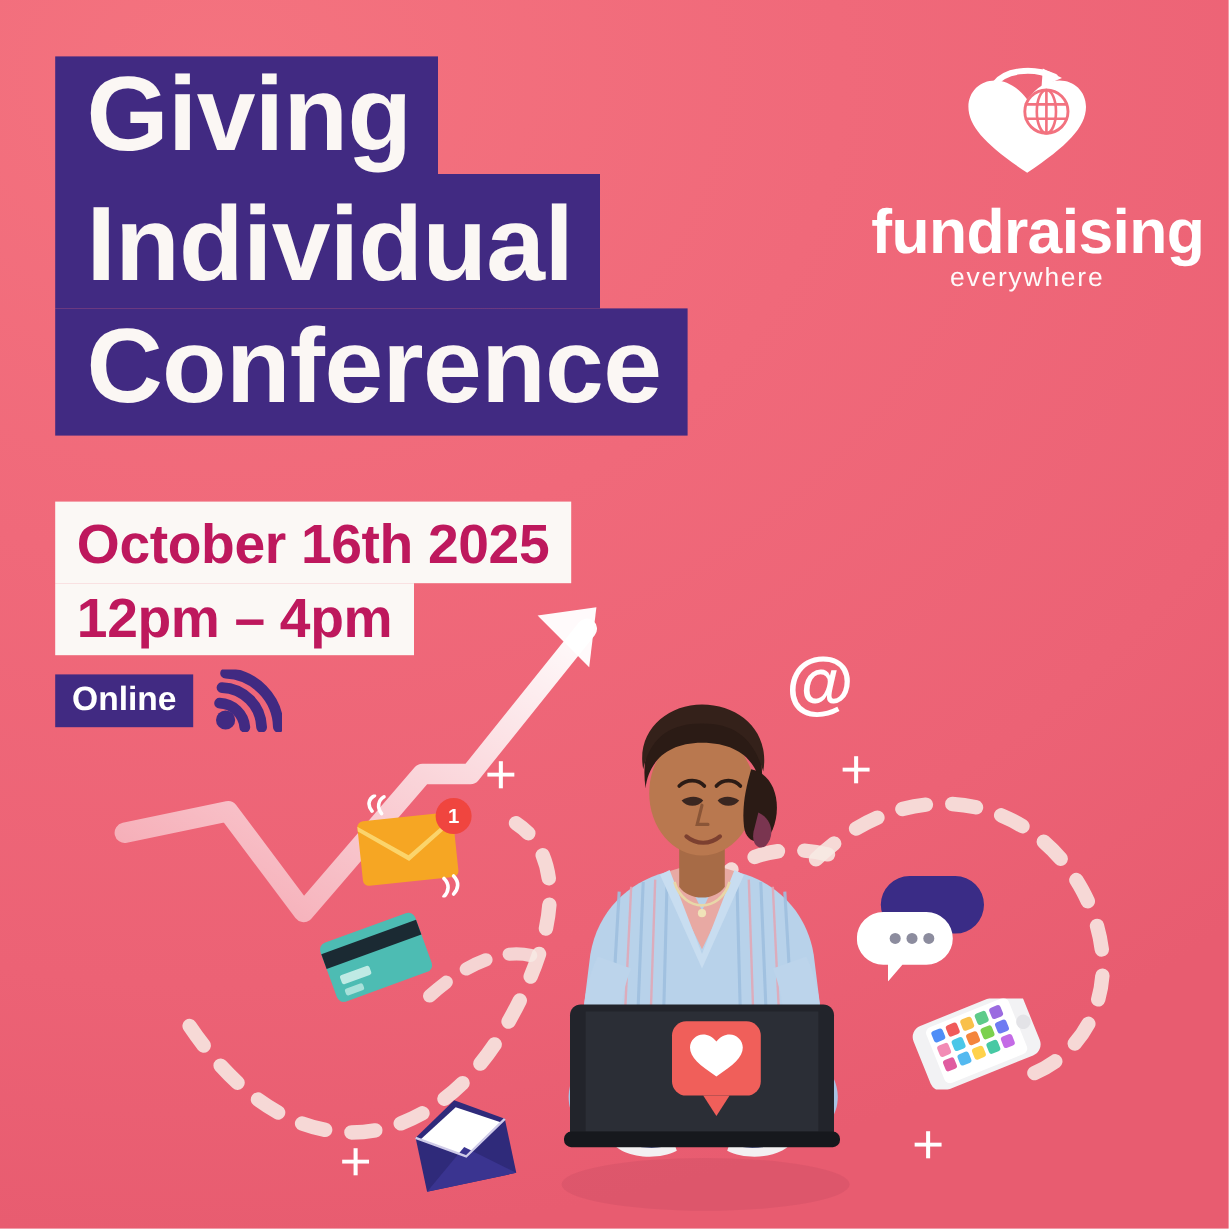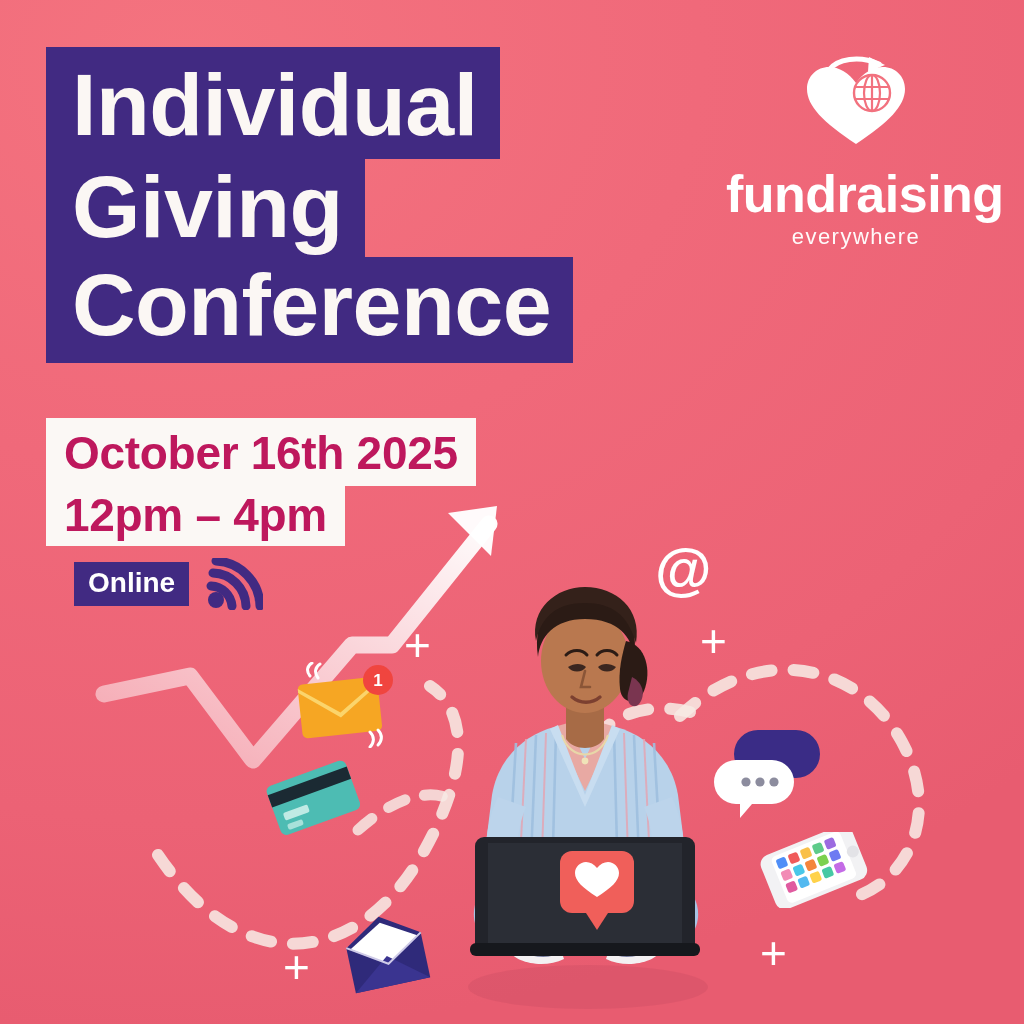--- a/index.html
+++ b/index.html
@@ -35,37 +35,37 @@
   
   .date-wrap{position:absolute;left:46px;top:418px;}
   .date-line{
     display:block;width:max-content;background:#FBF8F5;color:#be185d;
     font-size:46px;line-height:1.0;font-weight:700;letter-spacing:-0.3px;
     padding:12px 18px 10px 18px;white-space:nowrap;
   }
   .date-line.d2{padding-top:6px;padding-bottom:8px;}
 
   
-  .online-row{position:absolute;left:46px;top:558px;display:flex;align-items:center;gap:16px;margin-left:28px;}
+  .online-row{position:absolute;left:46px;top:558px;display:flex;align-items:center;gap:16px;}
   .online-badge{
     background:#412A82;color:#FFFFFF;font-size:28px;font-weight:600;
     padding:7px 14px 9px 14px;letter-spacing:0px;line-height:1;
   }
   .wifi-icon{width:58px;height:52px;display:block;}
 
   
   .logo{position:absolute;left:726px;top:56px;width:260px;text-align:center;}
   .logo-mark{width:118px;height:92px;display:block;margin:0 auto 4px auto;}
   .logo-word{
     color:#FFFFFF;font-size:52px;font-weight:600;line-height:1;
     letter-spacing:-0.5px;display:block;margin-top:20px;
   }
   .logo-sub{
     color:#FFFFFF;font-size:22px;font-weight:400;line-height:1;
-    letter-spacing:1.5px;display:block;margin-top:6px;opacity:.97;
+    letter-spacing:1.5px;display:block;opacity:.97;
   }
 
   
   .person{position:absolute;left:420px;top:545px;width:330px;height:470px;}
   .person svg{width:330px;height:470px;display:block;}
 
   
   .sprite{position:absolute;}
   .sprite svg{display:block;}
   .s-envelope-y{left:292px;top:662px;}
@@ -116,22 +116,22 @@
       <g fill="none" stroke="#F7E9E4" stroke-width="12" stroke-linecap="round" stroke-dasharray="20 22" opacity="0.88">
         <path d="M690,712 C640,700 600,720 585,756"></path>
       </g>
       <g fill="none" stroke="#F7E9E4" stroke-width="11" stroke-linecap="round" stroke-dasharray="18 20" opacity="0.85">
         <path d="M358,830 C400,792 434,790 452,800"></path>
       </g>
     </svg>
   </div>
 
   <div class="title-wrap">
+    <span class="title-line l2">Giving</span>
     <span class="title-line l1">Individual</span>
-    <span class="title-line l2">Giving</span>
     <span class="title-line l3">Conference</span>
   </div>
 
   <div class="date-wrap">
     <span class="date-line d1">October 16th 2025</span>
     <span class="date-line d2">12pm – 4pm</span>
   </div>
 
   <div class="online-row">
     <span class="online-badge">Online</span>

